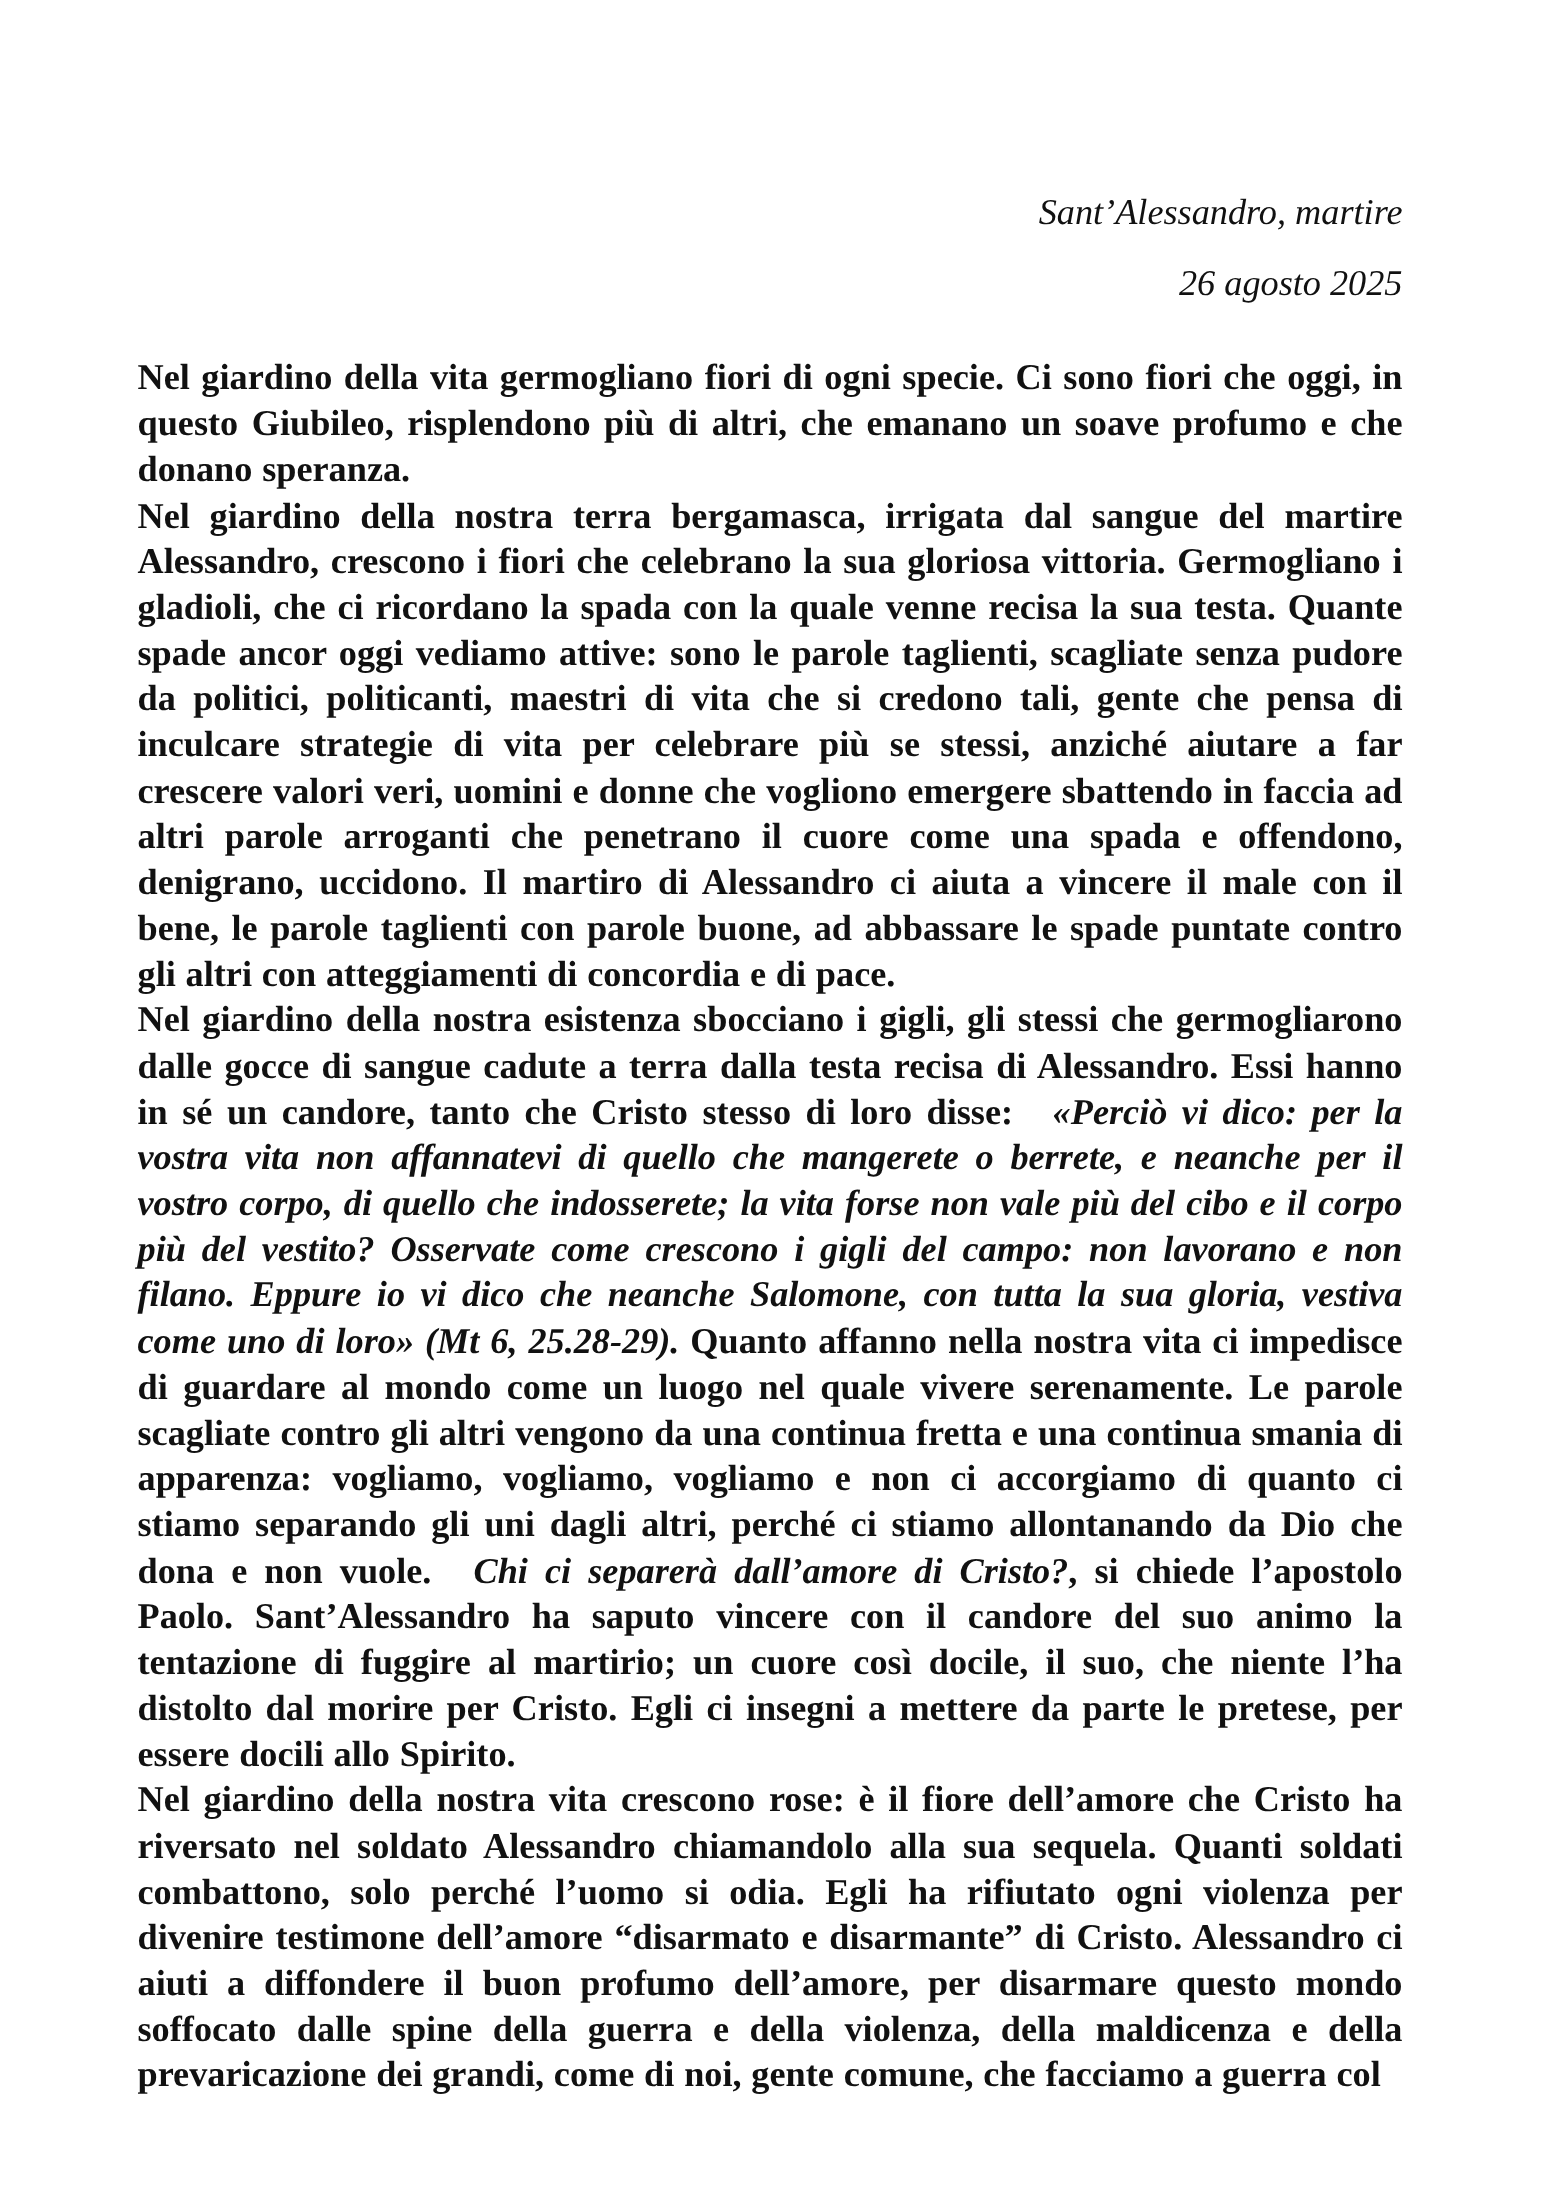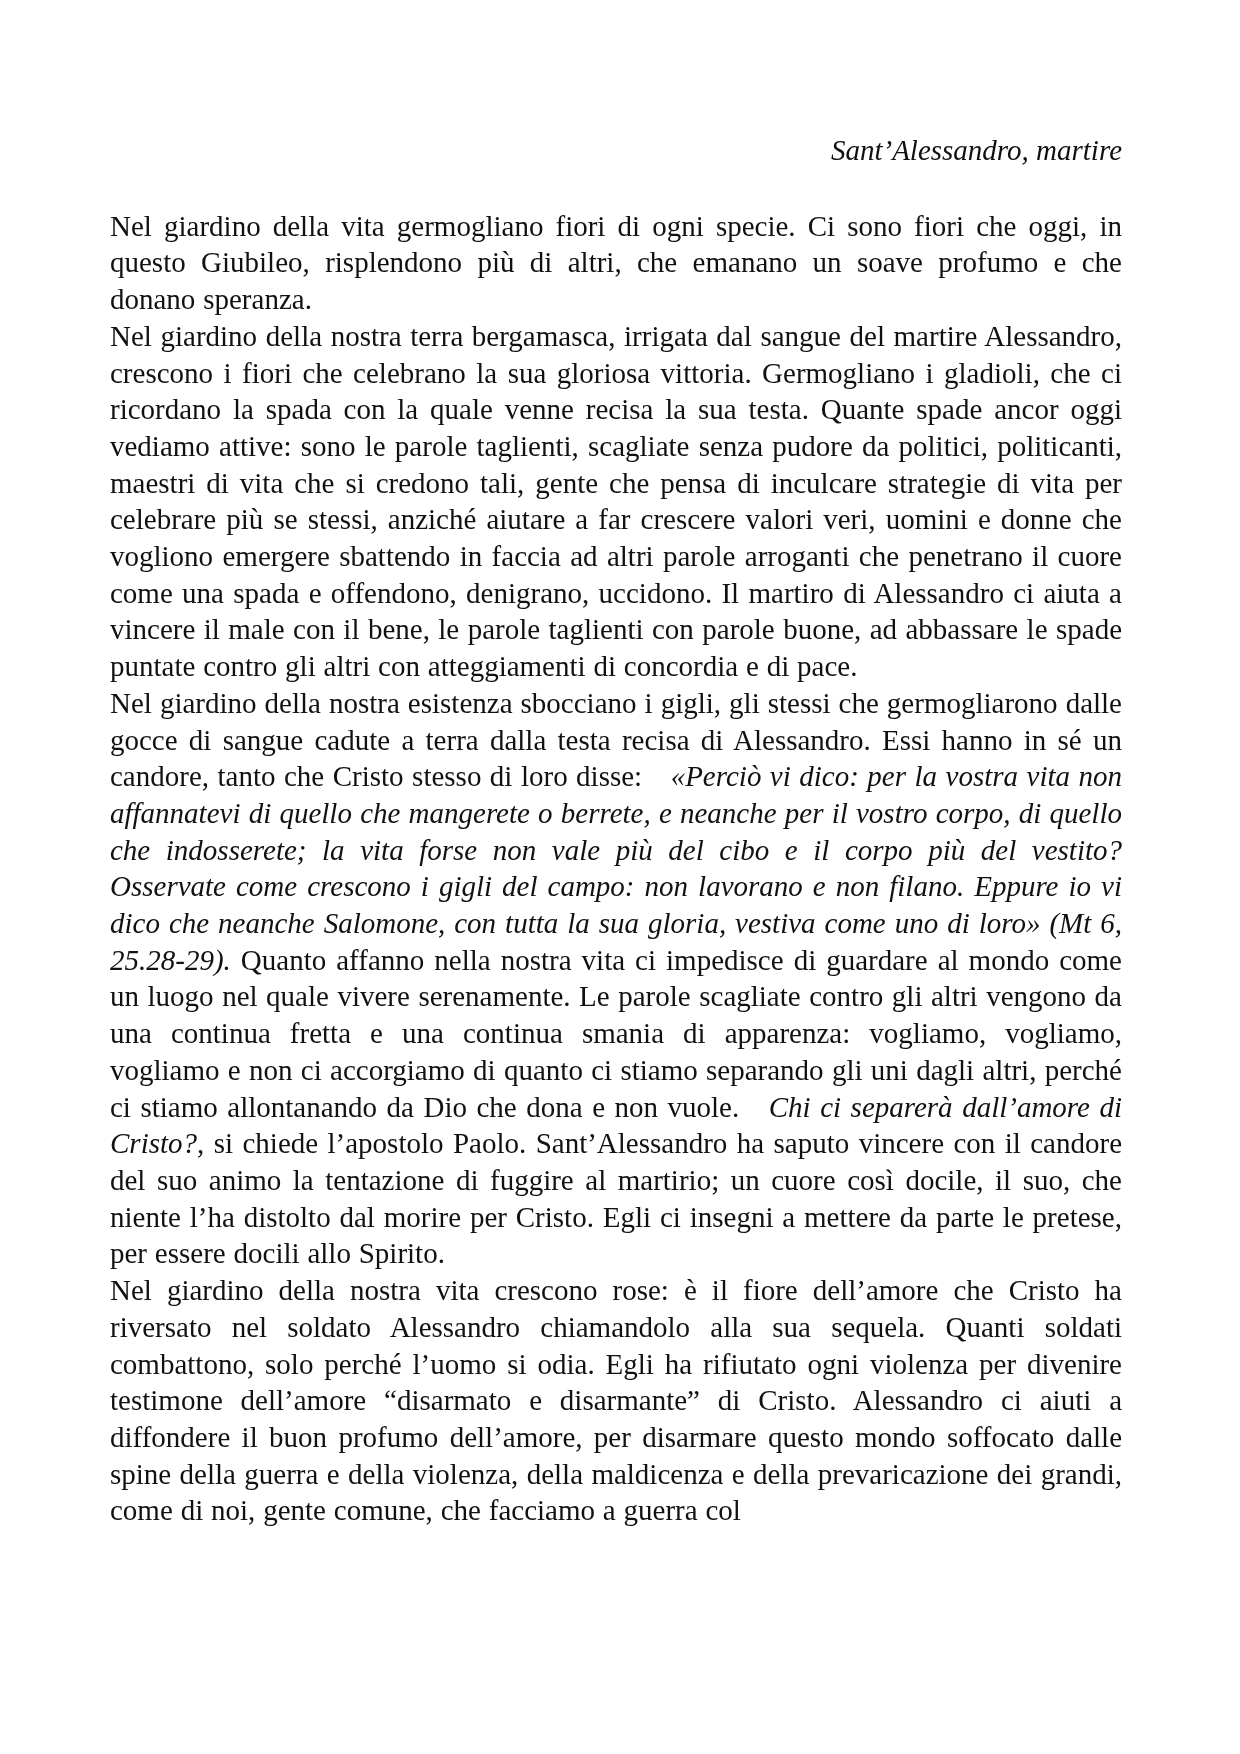--- a/index.html
+++ b/index.html
@@ -19,41 +19,44 @@
     font-size: 29px;
     line-height: 36.7px;
     overflow: hidden;
   }
   .doc-header {
     text-align: right;
     font-style: italic;
   }
   .doc-header .hline {
     white-space: nowrap;
+    margin-top: 20px;
   }
   .doc-body {
     margin-top: 39px;
+    font-weight: bold;
   }
   .paragraph {
     margin: 0;
     text-align: justify;
     text-indent: 0;
     word-spacing: 0.02em;
   }
   .paragraph em {
     font-style: italic;
     margin-left: 20px;
   }
 </style>
 </head>
 <body style="background: rgb(255, 255, 255);">
 
 <div class="page" style="color: rgb(17, 17, 17);">
   <header class="doc-header">
     <div class="hline">Sant’Alessandro, martire</div>
+    <div class="hline">26 agosto 2025</div>
   </header>
 
   <main class="doc-body" id="doc-body">
       <p class="paragraph"><span>Nel giardino della vita germogliano fiori di ogni specie. Ci sono fiori che oggi, in questo Giubileo, risplendono più di altri, che emanano un soave profumo e che donano speranza.</span></p>
       <p class="paragraph"><span>Nel giardino della nostra terra bergamasca, irrigata dal sangue del martire Alessandro, crescono i fiori che celebrano la sua gloriosa vittoria. Germogliano i gladioli, che ci ricordano la spada con la quale venne recisa la sua testa. Quante spade ancor oggi vediamo attive: sono le parole taglienti, scagliate senza pudore da politici, politicanti, maestri di vita che si credono tali, gente che pensa di inculcare strategie di vita per celebrare più se stessi, anziché aiutare a far crescere valori veri, uomini e donne che vogliono emergere sbattendo in faccia ad altri parole arroganti che penetrano il cuore come una spada e offendono, denigrano, uccidono. Il martiro di Alessandro ci aiuta a vincere il male con il bene, le parole taglienti con parole buone, ad abbassare le spade puntate contro gli altri con atteggiamenti di concordia e di pace.</span></p>
       <p class="paragraph"><span>Nel giardino della nostra esistenza sbocciano i gigli, gli stessi che germogliarono dalle gocce di sangue cadute a terra dalla testa recisa di Alessandro. Essi hanno in sé un candore, tanto che Cristo stesso di loro disse: </span><em>«Perciò vi dico: per la vostra vita non affannatevi di quello che mangerete o berrete, e neanche per il vostro corpo, di quello che indosserete; la vita forse non vale più del cibo e il corpo più del vestito? Osservate come crescono i gigli del campo: non lavorano e non filano. Eppure io vi dico che neanche Salomone, con tutta la sua gloria, vestiva come uno di loro» (Mt 6, 25.28-29).</em><span> Quanto affanno nella nostra vita ci impedisce di guardare al mondo come un luogo nel quale vivere serenamente. Le parole scagliate contro gli altri vengono da una continua fretta e una continua smania di apparenza: vogliamo, vogliamo, vogliamo e non ci accorgiamo di quanto ci stiamo separando gli uni dagli altri, perché ci stiamo allontanando da Dio che dona e non vuole. </span><em>Chi ci separerà dall’amore di Cristo?</em><span>, si chiede l’apostolo Paolo. Sant’Alessandro ha saputo vincere con il candore del suo animo la tentazione di fuggire al martirio; un cuore così docile, il suo, che niente l’ha distolto dal morire per Cristo. Egli ci insegni a mettere da parte le pretese, per essere docili allo Spirito.</span></p>
       <p class="paragraph"><span>Nel giardino della nostra vita crescono rose: è il fiore dell’amore che Cristo ha riversato nel soldato Alessandro chiamandolo alla sua sequela. Quanti soldati combattono, solo perché l’uomo si odia. Egli ha rifiutato ogni violenza per divenire testimone dell’amore “disarmato e disarmante” di Cristo. Alessandro ci aiuti a diffondere il buon profumo dell’amore, per disarmare questo mondo soffocato dalle spine della guerra e della violenza, della maldicenza e della prevaricazione dei grandi, come di noi, gente comune, che facciamo a guerra col</span></p>
     </main>
 </div>
 

